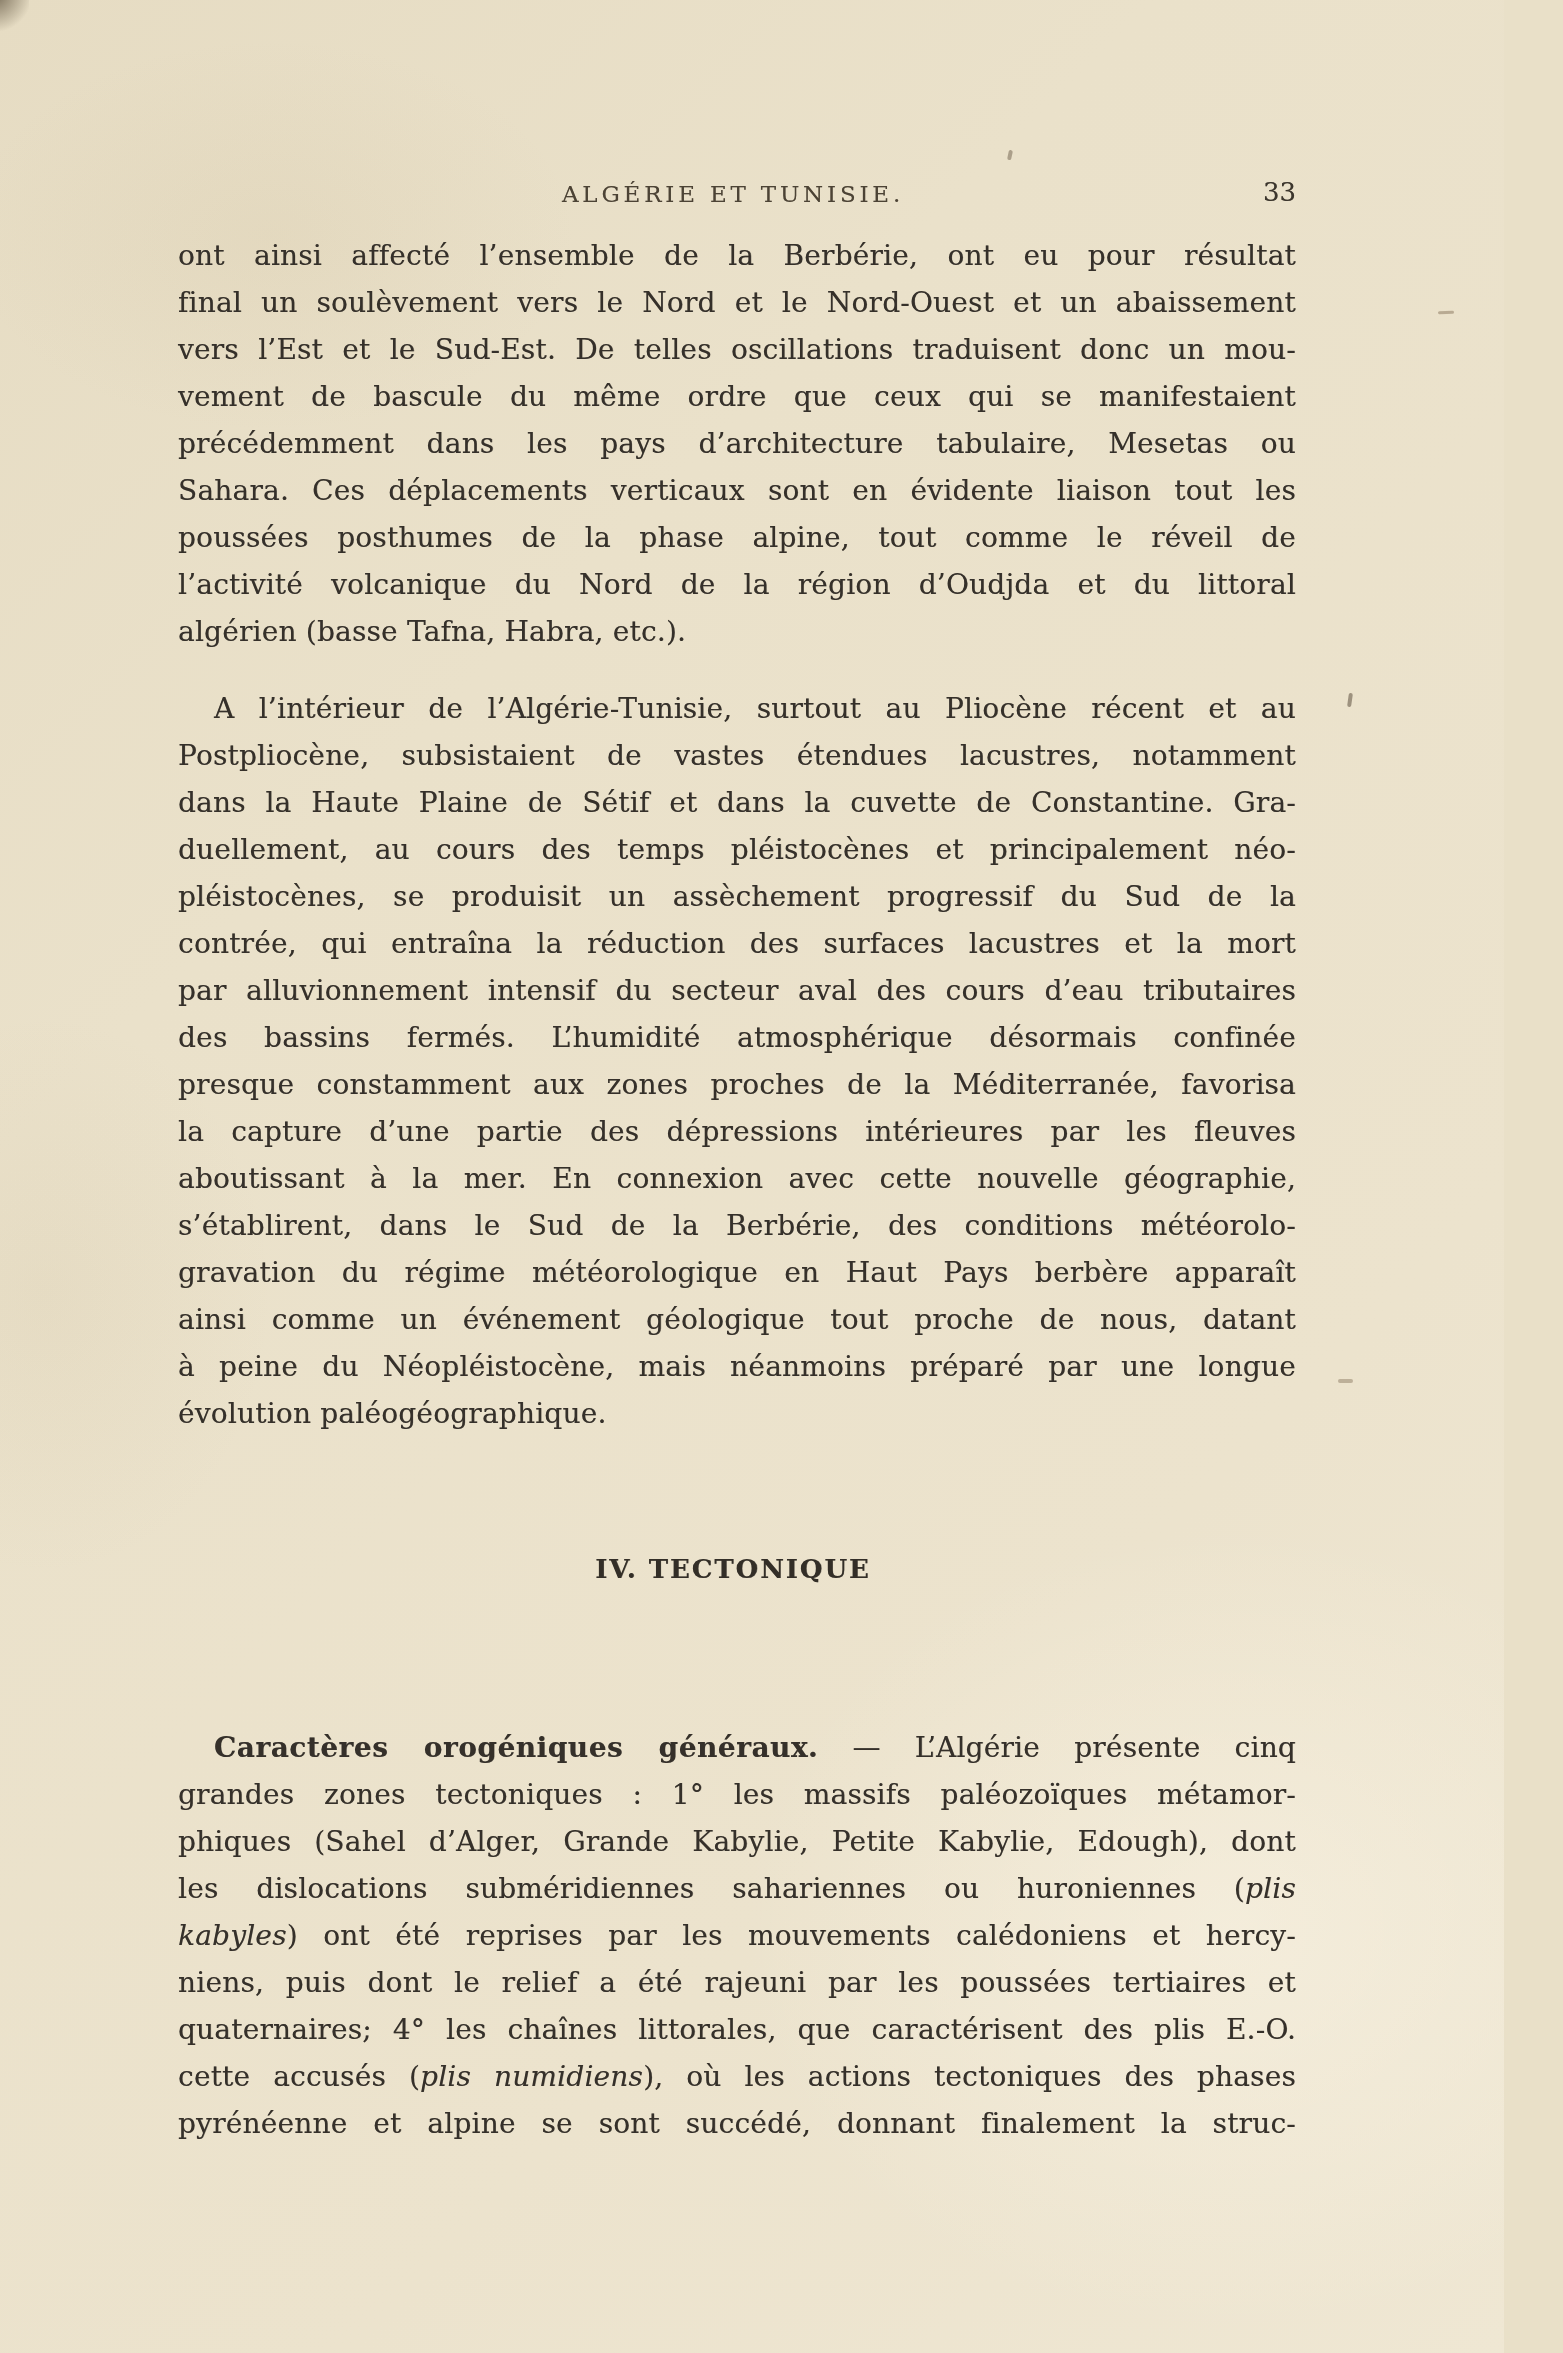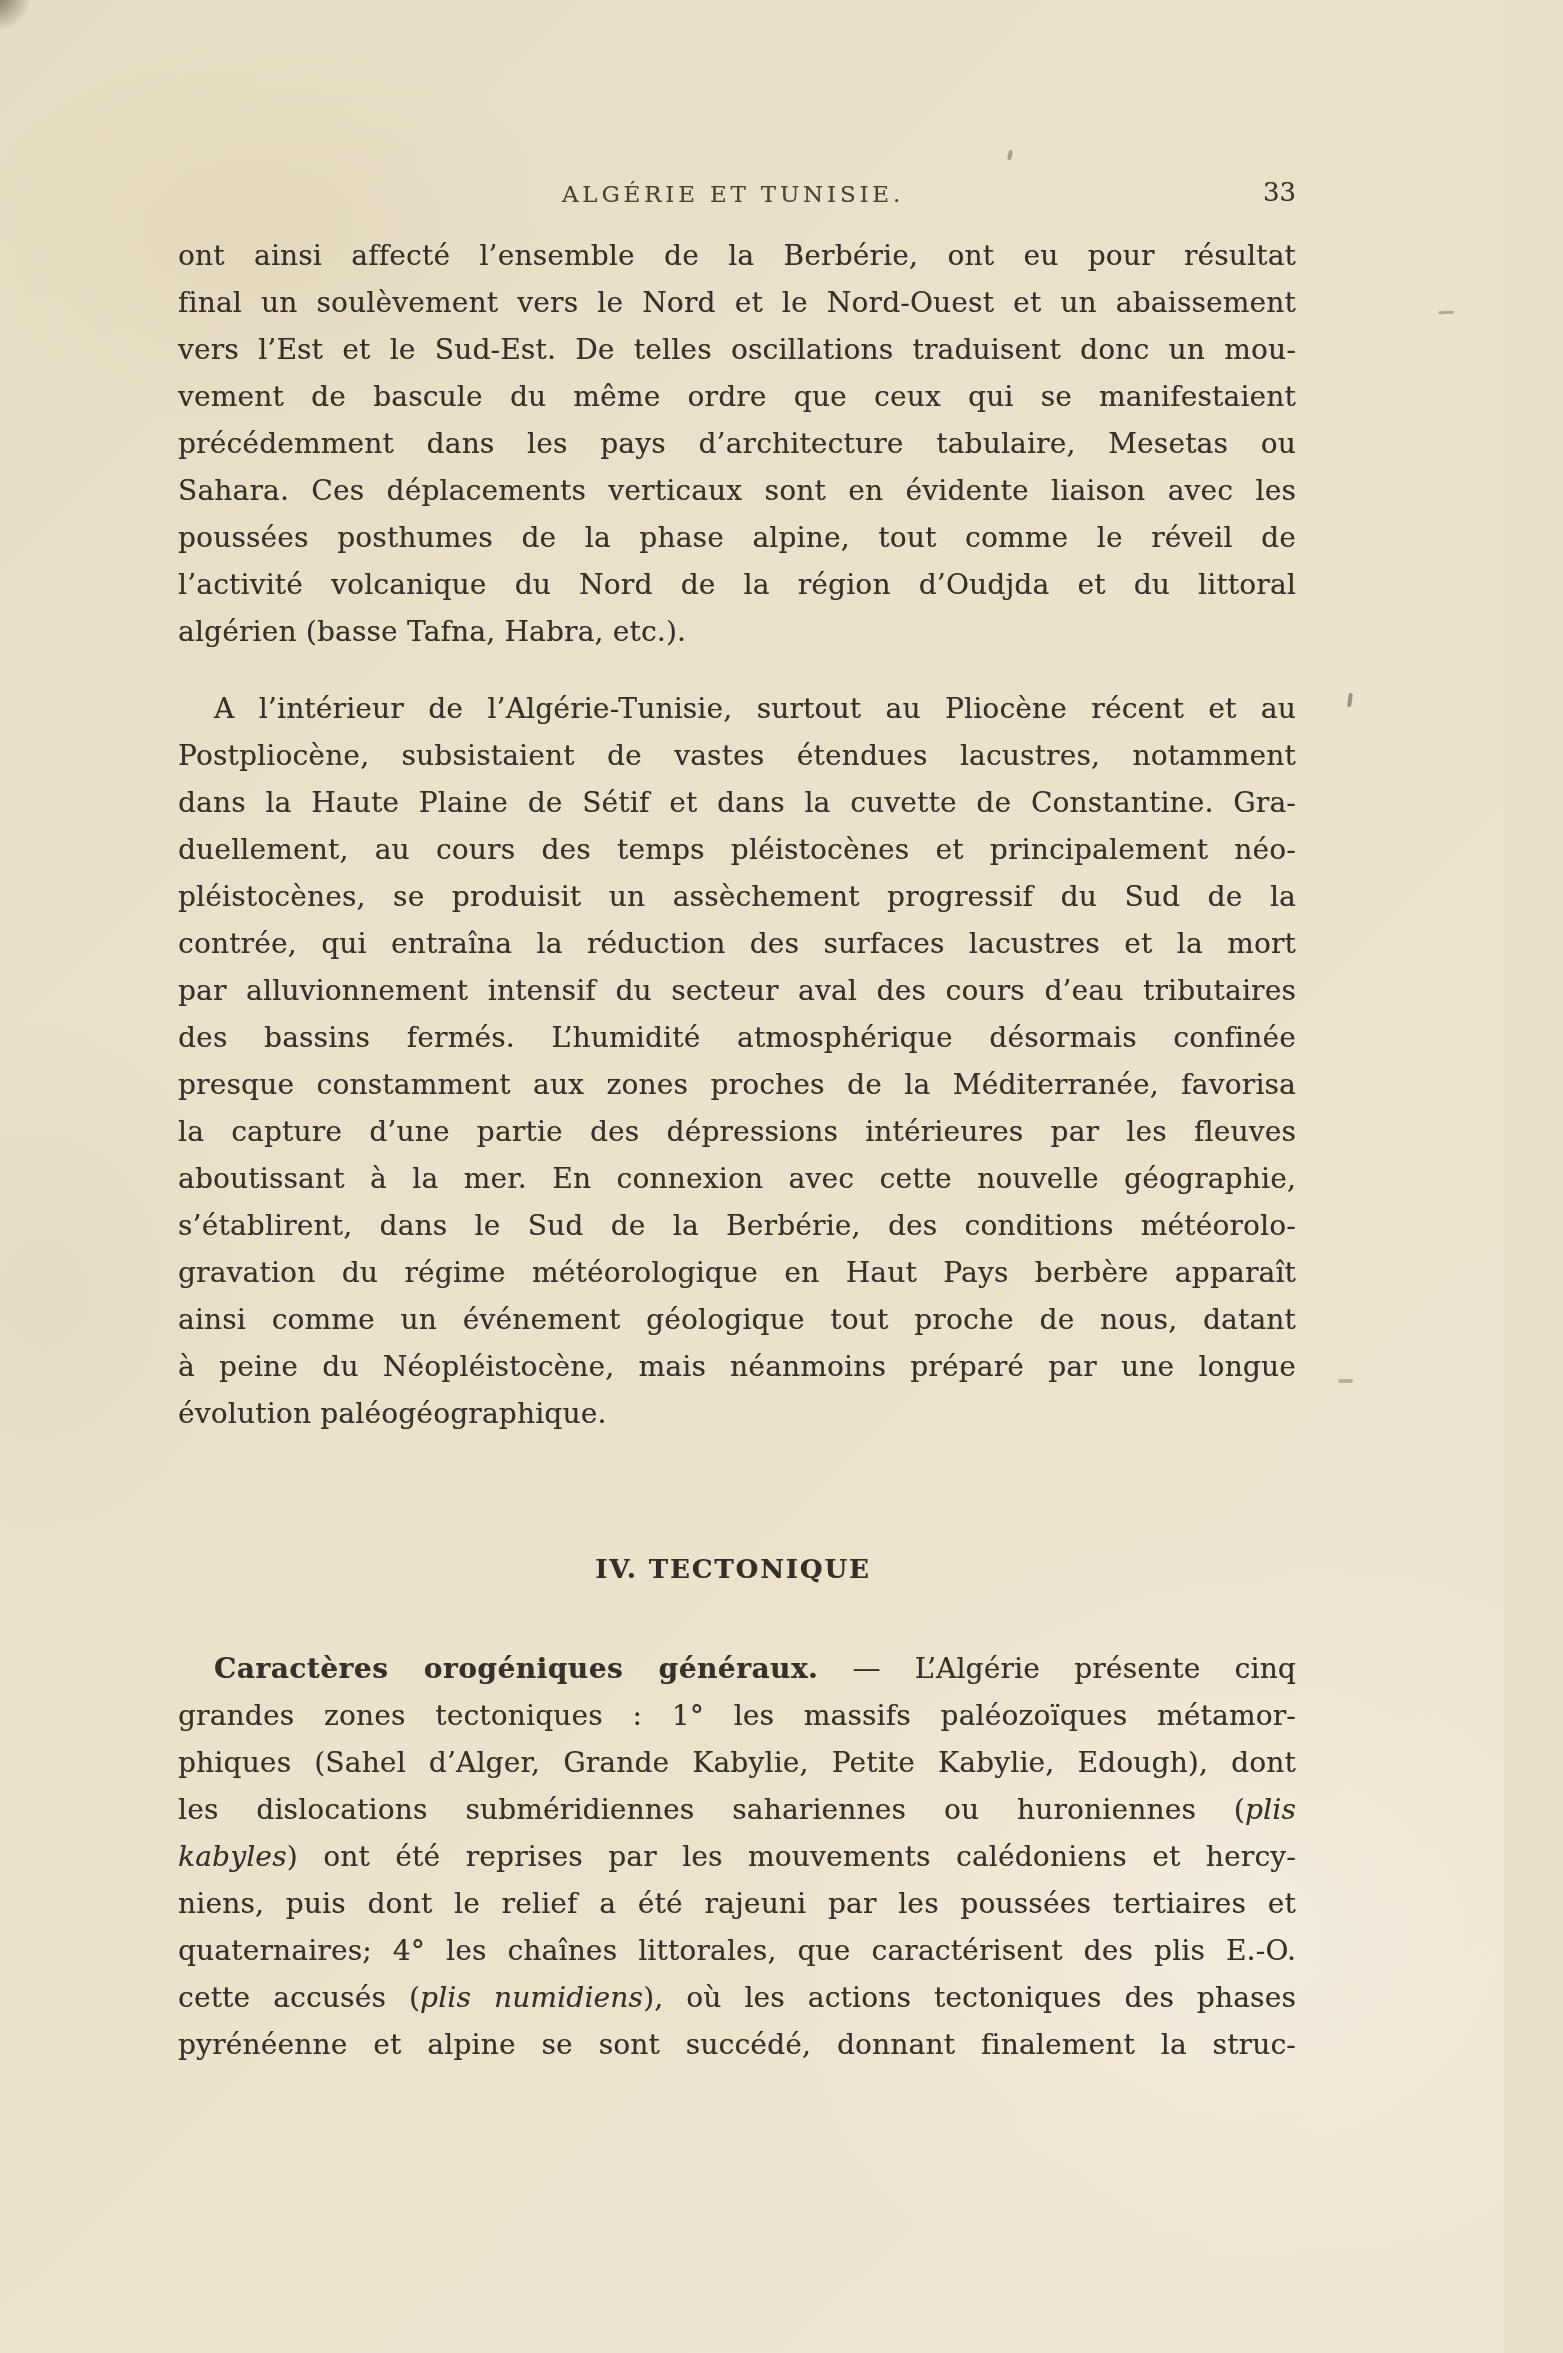--- a/index.html
+++ b/index.html
@@ -40,21 +40,21 @@
     font-size:28px; line-height:47px; letter-spacing:0.2px;
     text-shadow:0.3px 0.3px 0.4px rgba(53,48,42,.45);
   }
   .line{ text-align:justify; text-align-last:justify;margin-left:8px; }
   .para.last-left .line:last-child{ text-align-last:left; }
   .para.indent .line:first-child{ text-indent:36px; }
   .run-i{ font-style:italic; }
   .run-b{ font-weight:bold; letter-spacing:0.5px; }
   #p1{ top:232px; }
   #p2{ top:685px; }
-  #p3{ top:1645px; }
+  #p3{ top:1724px; }
   .section-heading{
     position:absolute; left:170px; top:1546px; width:1126px; height:47px;
     line-height:47px; text-align:center;
     font-size:26px; font-weight:bold; letter-spacing:1.9px; color:#332e27;
     text-shadow:0.3px 0.3px 0.4px rgba(51,46,39,.5);
   }
   
   .corner-shadow{
     position:absolute; left:-6.3px; top:-6.3px; width:35px; height:40px;
     background:radial-gradient(circle at 0 0, rgba(90,78,58,.8), rgba(90,78,58,0) 72%);
@@ -84,21 +84,21 @@
     <span class="running-title">ALGÉRIE ET TUNISIE.</span>
     <span class="page-number">33</span>
   </div>
 
   <div id="p1" class="para last-left">
       <div class="line"><span>ont ainsi affecté l’ensemble de la Berbérie, ont eu pour résultat</span></div>
       <div class="line"><span>final un soulèvement vers le Nord et le Nord-Ouest et un abaissement</span></div>
       <div class="line"><span>vers l’Est et le Sud-Est. De telles oscillations traduisent donc un mou-</span></div>
       <div class="line"><span>vement de bascule du même ordre que ceux qui se manifestaient</span></div>
       <div class="line"><span>précédemment dans les pays d’architecture tabulaire, Mesetas ou</span></div>
-      <div class="line"><span>Sahara. Ces déplacements verticaux sont en évidente liaison avec les</span></div>
+      <div class="line"><span>Sahara. Ces déplacements verticaux sont en évidente liaison tout les</span></div>
       <div class="line"><span>poussées posthumes de la phase alpine, tout comme le réveil de</span></div>
       <div class="line"><span>l’activité volcanique du Nord de la région d’Oudjda et du littoral</span></div>
       <div class="line"><span>algérien (basse Tafna, Habra, etc.).</span></div>
     </div>
 
   <div id="p2" class="para last-left indent">
       <div class="line"><span>A l’intérieur de l’Algérie-Tunisie, surtout au Pliocène récent et au</span></div>
       <div class="line"><span>Postpliocène, subsistaient de vastes étendues lacustres, notamment</span></div>
       <div class="line"><span>dans la Haute Plaine de Sétif et dans la cuvette de Constantine. Gra-</span></div>
       <div class="line"><span>duellement, au cours des temps pléistocènes et principalement néo-</span></div>

